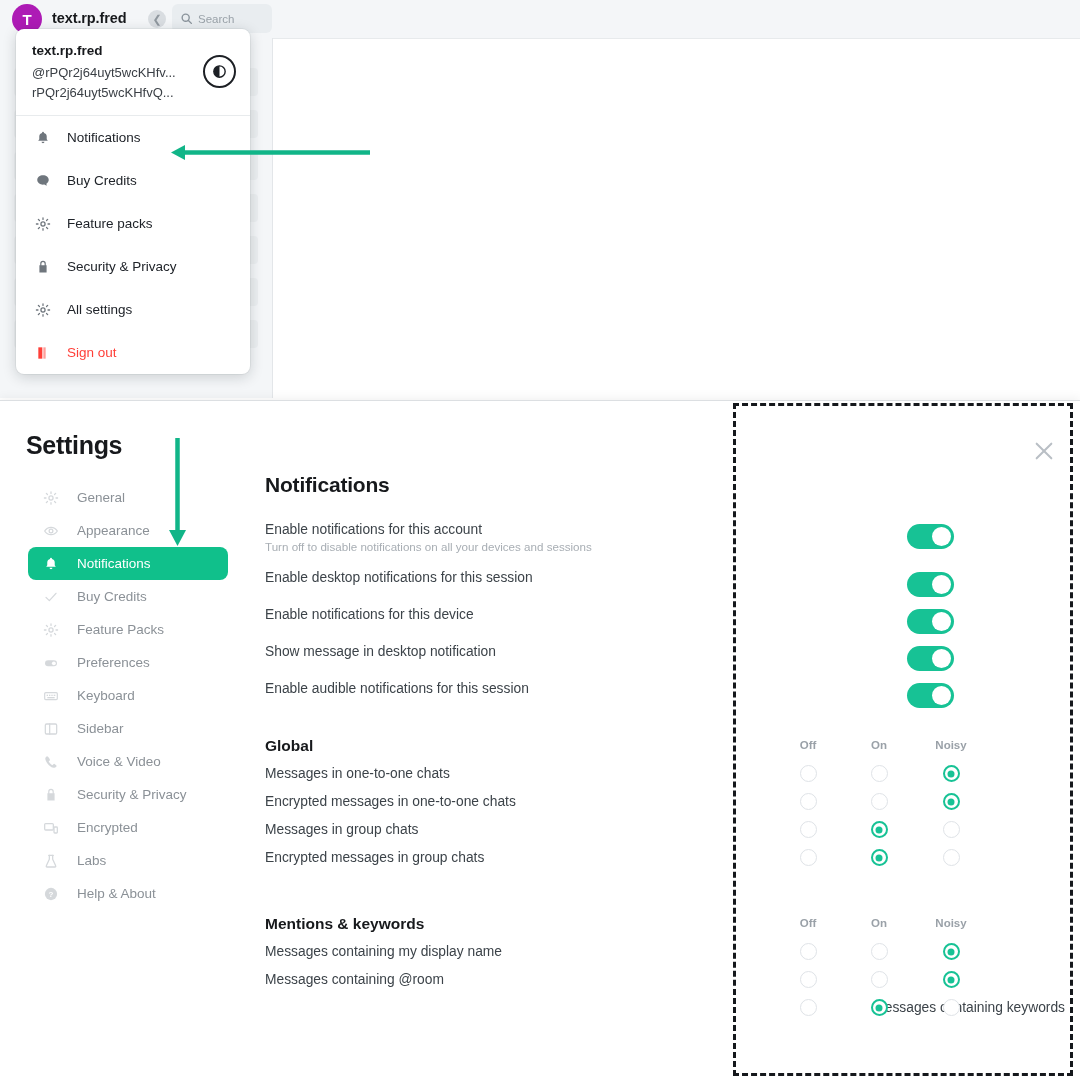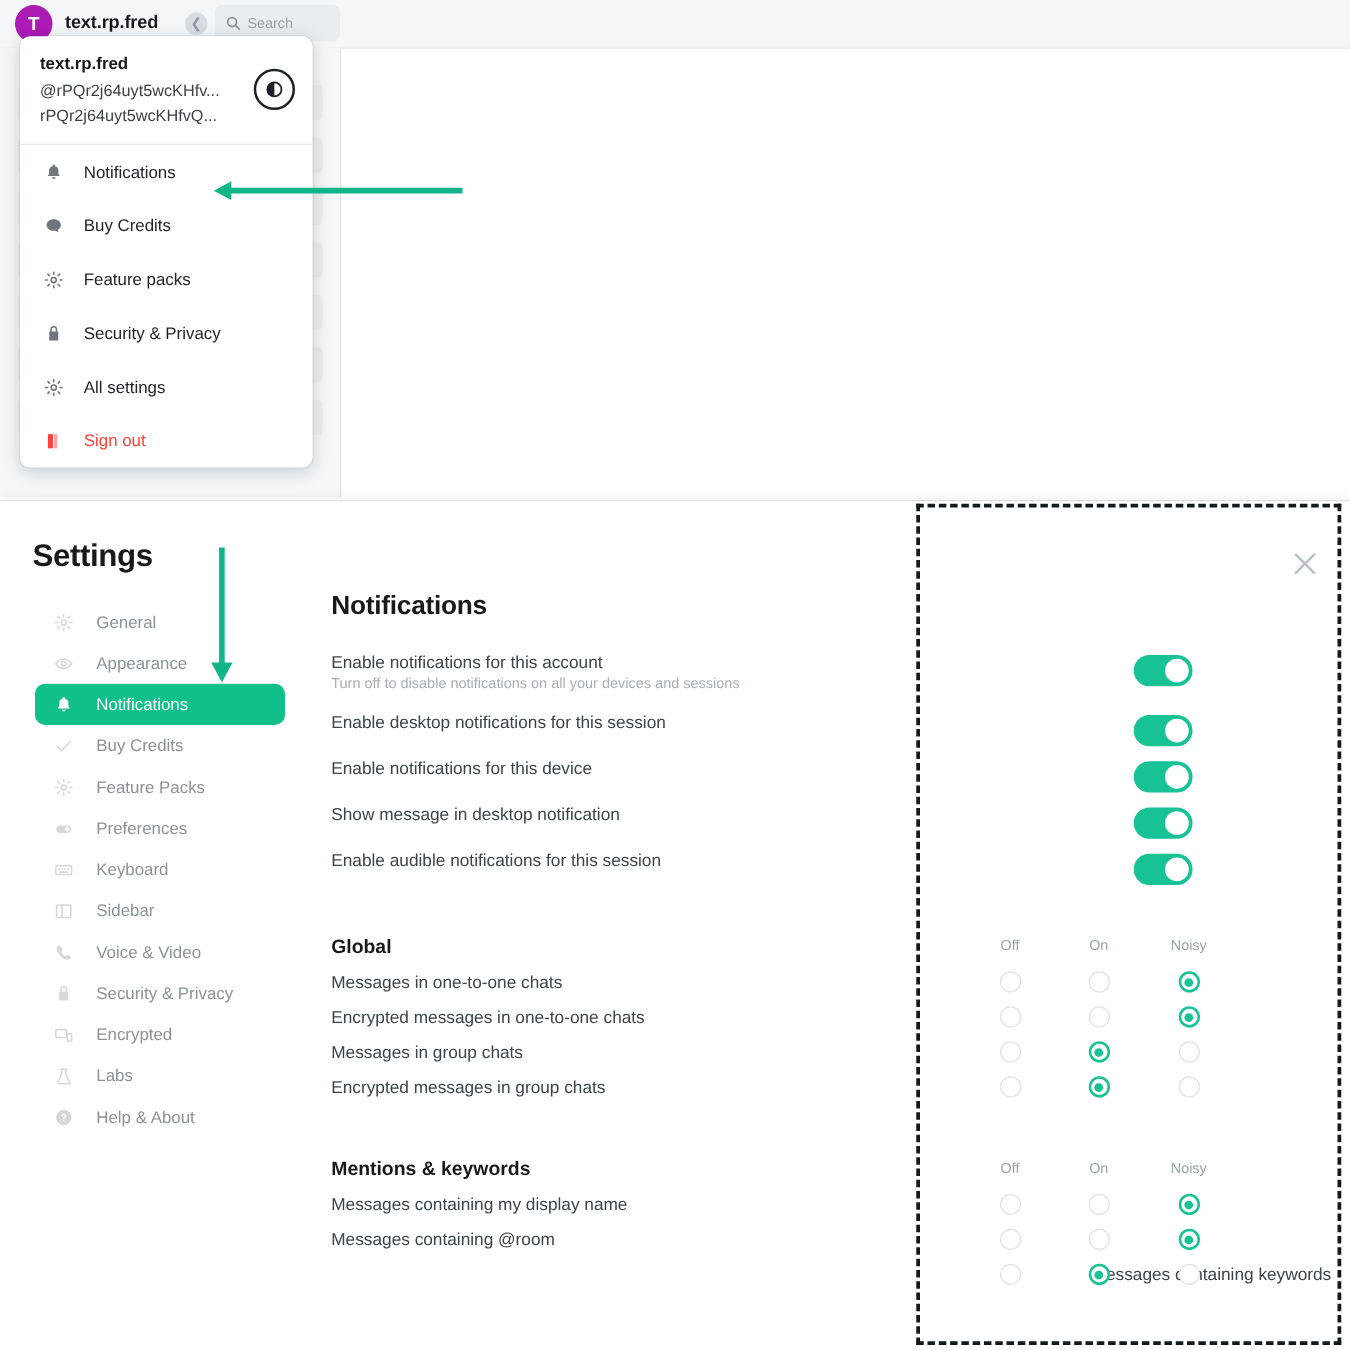--- a/index.html
+++ b/index.html
@@ -105,21 +105,21 @@
   .toggle{
     position:absolute;right:111px;top:3px;width:47px;height:25px;border-radius:13px;
     background:#17c295;cursor:pointer;
   }
   .toggle .knob{
     position:absolute;right:3px;top:3px;width:19px;height:19px;border-radius:50%;background:#fff;
   }
 
   .sec-head{font-size:15.5px;font-weight:700;color:#17191c;margin:0;}
 
-  .col-hdr{position:absolute;font-size:11.5px;font-weight:400;color:#9aa1a8;text-align:center;width:50px;}
+  .col-hdr{position:absolute;font-size:11.5px;font-weight:700;color:#9aa1a8;text-align:center;width:50px;}
 
   .radio{
     position:absolute;width:17px;height:17px;border-radius:50%;
     border:1.6px solid #dfe3e7;box-sizing:border-box;background:#fff;cursor:pointer;
   }
   .radio.on{border-color:#17c295;border-width:2px;}
   .radio.on::after{
     content:"";position:absolute;left:50%;top:50%;width:7px;height:7px;border-radius:50%;
     background:#17c295;transform:translate(-50%,-50%);
   }
@@ -383,21 +383,21 @@
           </div>
         </div>
         <div class="opt-row">
           <div class="opt-label">Enable audible notifications for this session</div>
           <div class="toggle">
             <div class="knob"></div>
           </div>
         </div>
       </div>
     <div id="section-list">
-        <div style="position: relative; margin-top: 32px;">
+        <div style="position: relative; margin-top: 20px;">
           <div style="position:relative;height:28px;">
             <div class="sec-head">Global</div>
             <div class="col-hdr" style="left:518px;top:2px;">Off</div>
             <div class="col-hdr" style="left:589px;top:2px;">On</div>
             <div class="col-hdr" style="left:661px;top:2px;">Noisy</div>
           </div>
           <div style="position:relative;height:28px;">
             <div class="opt-label">Messages in one-to-one chats</div>
             <div class="radio" style="left:534.5px;top:0px;"></div>
             <div class="radio" style="left:605.5px;top:0px;"></div>

